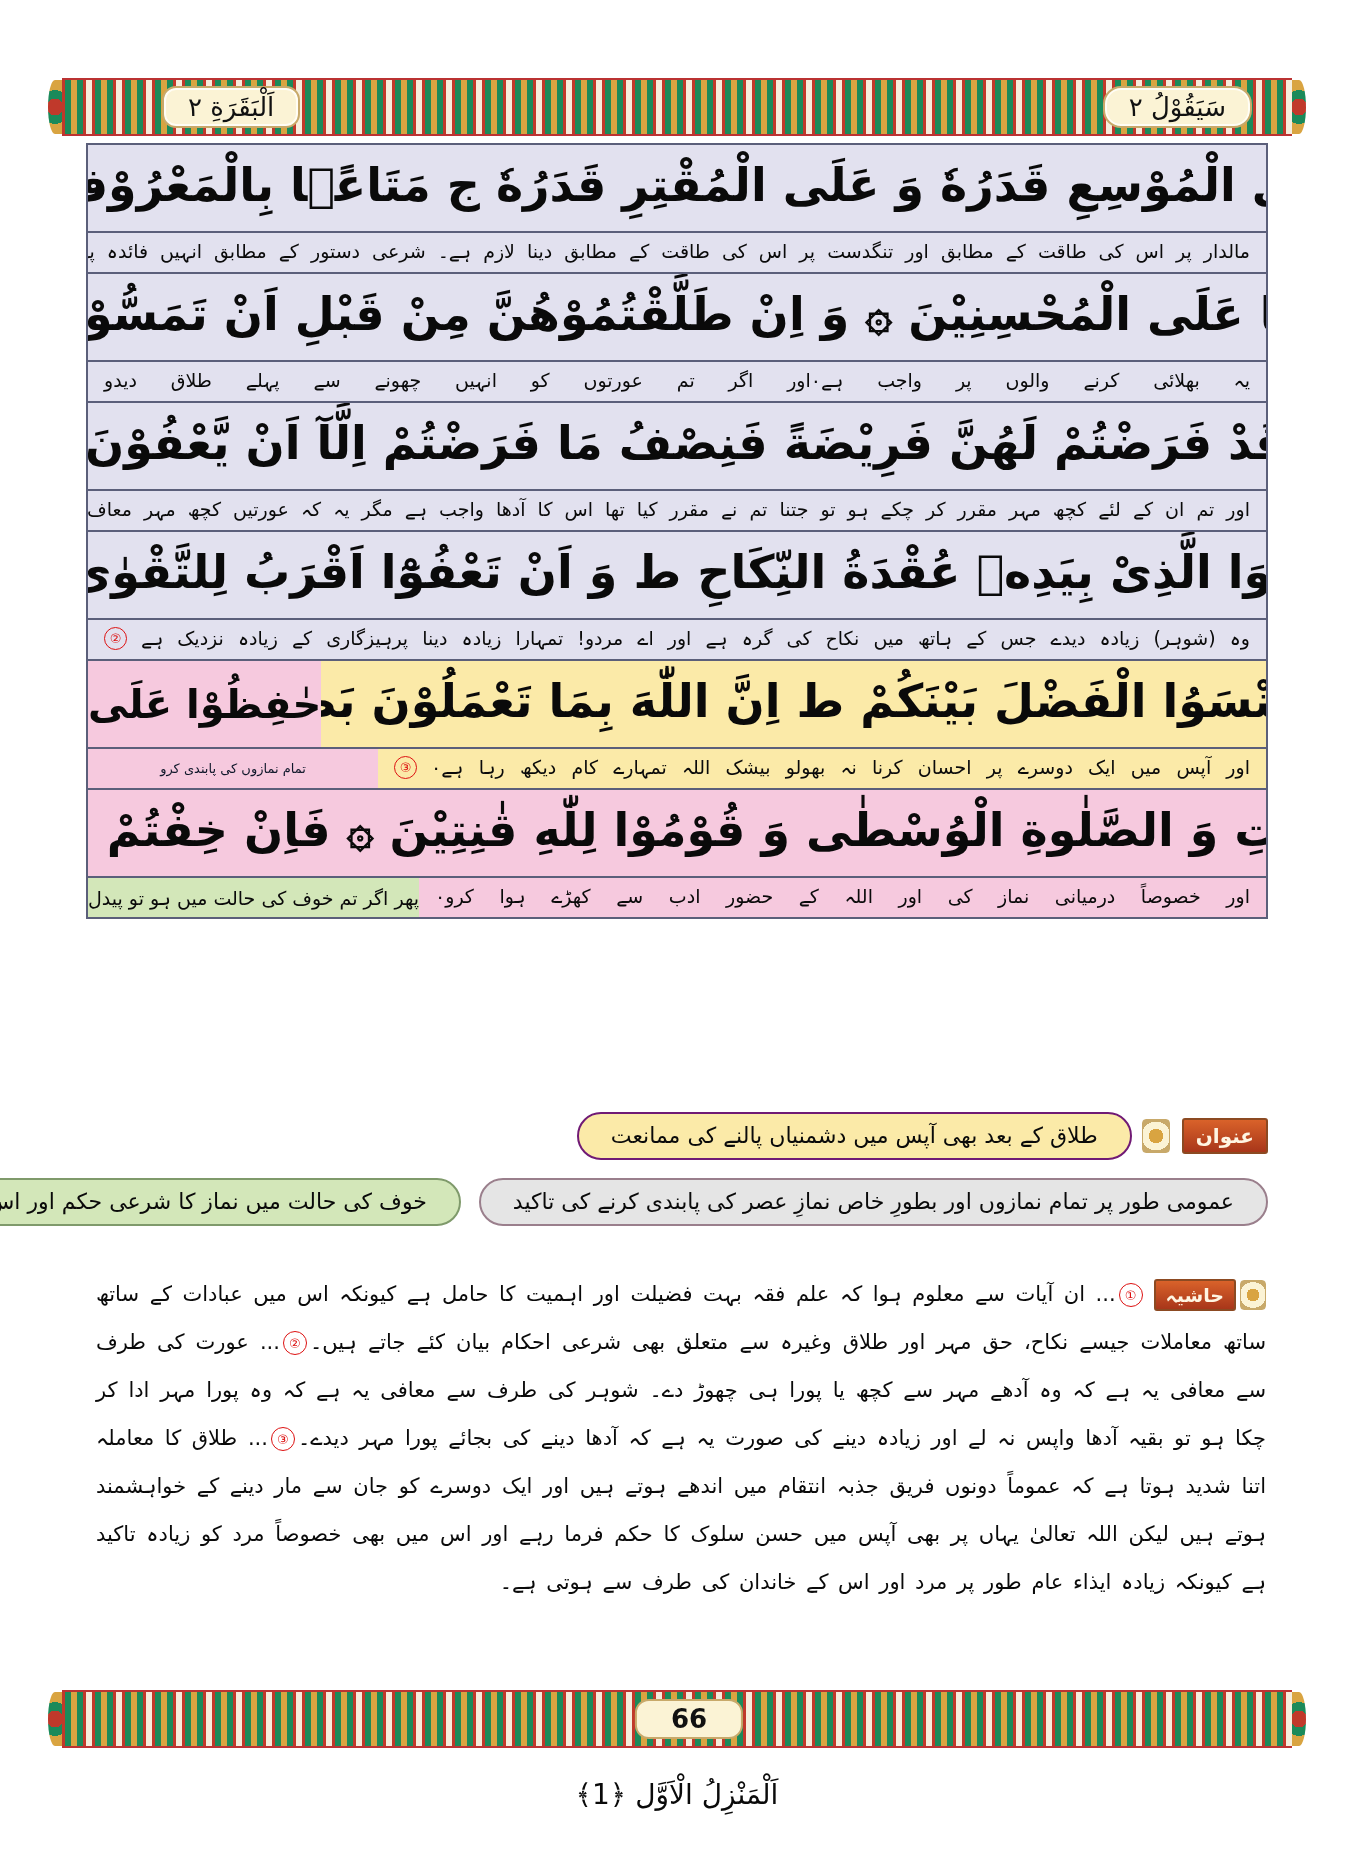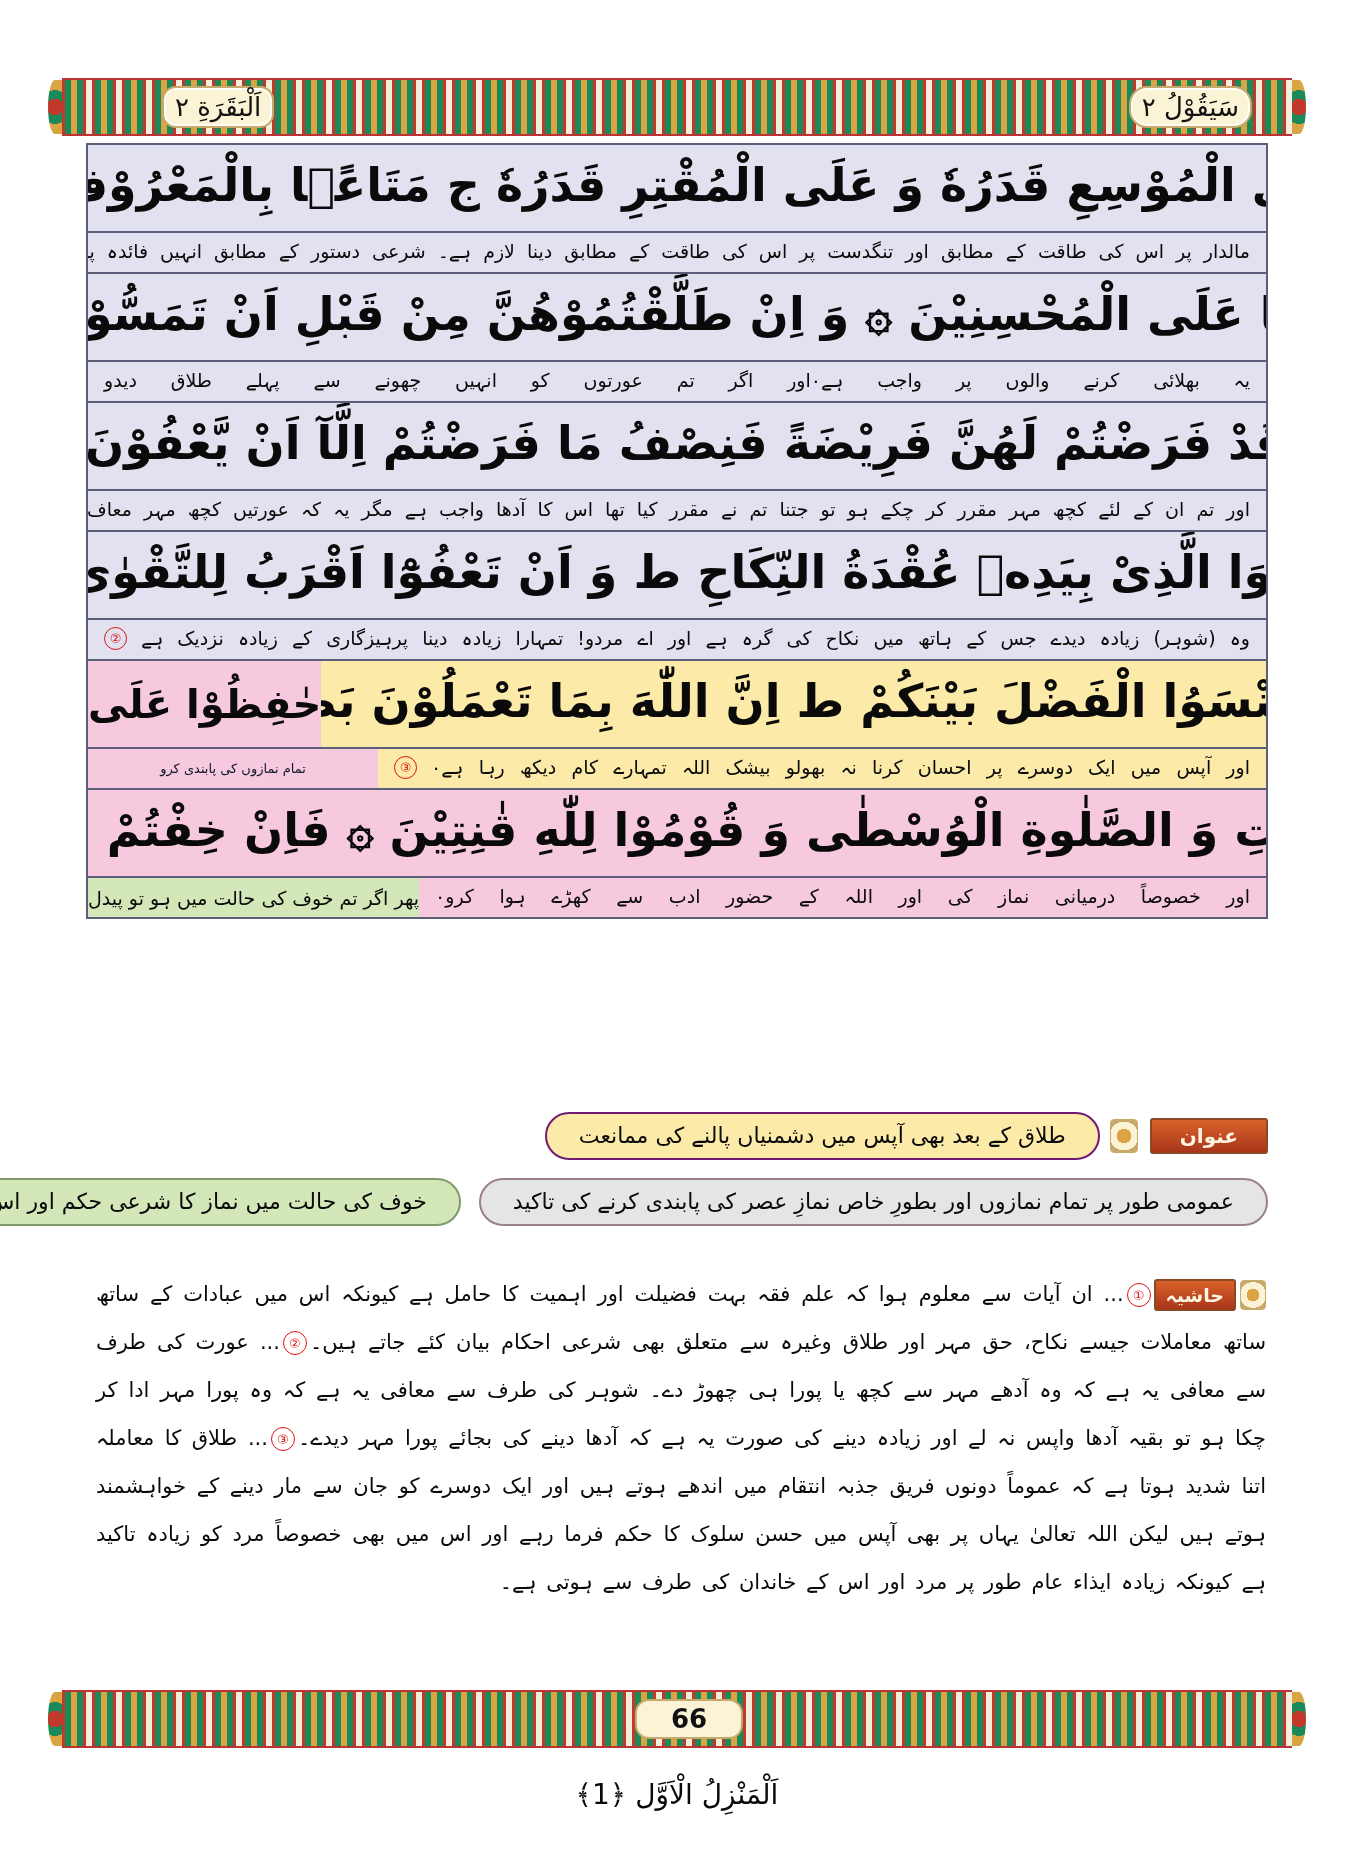--- a/index.html
+++ b/index.html
@@ -31,21 +31,21 @@
     background:radial-gradient(circle at 50% 50%,#c0392b 0 30%,#1b8a5a 30% 60%,#d9a441 60% 100%);
   }
   .ornament:before{left:-14px;border-radius:50% 0 0 50%;}
   .ornament:after{right:-14px;border-radius:0 50% 50% 0;}
   .orn-top{top:78px;}
   .orn-bot{top:1690px;}
 
   .cartouche{
     position:absolute;top:50%;transform:translateY(-50%);
     background:#fbf3d5;border:2px solid #c8a96a;border-radius:14px;
-    padding:2px 11px;font-size:26px;line-height:34px;color:#111;
+    padding:2px 24px;font-size:26px;line-height:34px;color:#111;
     white-space:nowrap;font-family:"DejaVu Sans",sans-serif;
     box-shadow:0 0 0 2px #fffdf5 inset;
   }
   .cart-right{right:40px;border-radius:18px;}
   .cart-left{left:100px;}
 
   .page-num{
     position:absolute;top:50%;left:50%;transform:translate(-50%,-50%);
     background:#fbf3d5;border:2px solid #c8a96a;border-radius:14px;
     padding:3px 34px;font-size:26px;color:#111;font-weight:bold;margin-left:12px;
@@ -106,21 +106,21 @@
   }
 
   
   .topics{position:absolute;left:86px;top:1112px;width:1182px;}
   .topic-line{display:flex;align-items:center;justify-content:flex-start;
               gap:12px;margin-bottom:18px;}
   .unwan-badge{
     flex:0 0 auto;display:flex;align-items:center;
     background:linear-gradient(180deg,#d9622a,#a8361a);
     border:2px solid #8c4a22;border-radius:3px;
-    color:#fff5e2;font-size:20px;line-height:26px;padding:3px 28px;
+    color:#fff5e2;font-size:20px;line-height:26px;padding:3px 12px;
     position:relative;white-space:nowrap;font-weight:bold;
   }
   .unwan-orn{
     flex:0 0 auto;width:26px;height:32px;margin-left:-2px;
     background:
       radial-gradient(circle at 50% 50%,#d9a441 0 35%,#fbf3d5 35% 70%,#c8a96a 70% 100%);
     border-radius:4px;border:1px solid #c8a96a;
   }
   .pill{
     border-radius:40px;padding:5px 32px;font-size:22px;line-height:34px;
@@ -134,21 +134,21 @@
   
   .footnotes{
     position:absolute;left:96px;top:1270px;width:1170px;
     direction:rtl;text-align:justify;text-align-last:right;
     font-size:21px;line-height:48px;color:#0a0a0a;word-spacing:3px;
   }
   .hashia-badge{
     display:inline-flex;align-items:center;
     background:linear-gradient(180deg,#d9622a,#a8361a);
     border:2px solid #8c4a22;border-radius:3px;color:#fff5e2;
-    font-size:19px;line-height:24px;padding:2px 10px;margin-left:0;
+    font-size:19px;line-height:24px;padding:2px 10px;margin-left:8px;
     vertical-align:middle;font-weight:bold;
   }
   .hashia-orn{
     display:inline-block;width:24px;height:28px;vertical-align:middle;
     margin-left:4px;border-radius:4px;border:1px solid #c8a96a;
     background:radial-gradient(circle at 50% 50%,#d9a441 0 35%,#fbf3d5 35% 70%,#c8a96a 70% 100%);
   }
   .fn-inline{
     display:inline-flex;align-items:center;justify-content:center;
     width:22px;height:22px;border:1.6px solid #d11;border-radius:50%;

